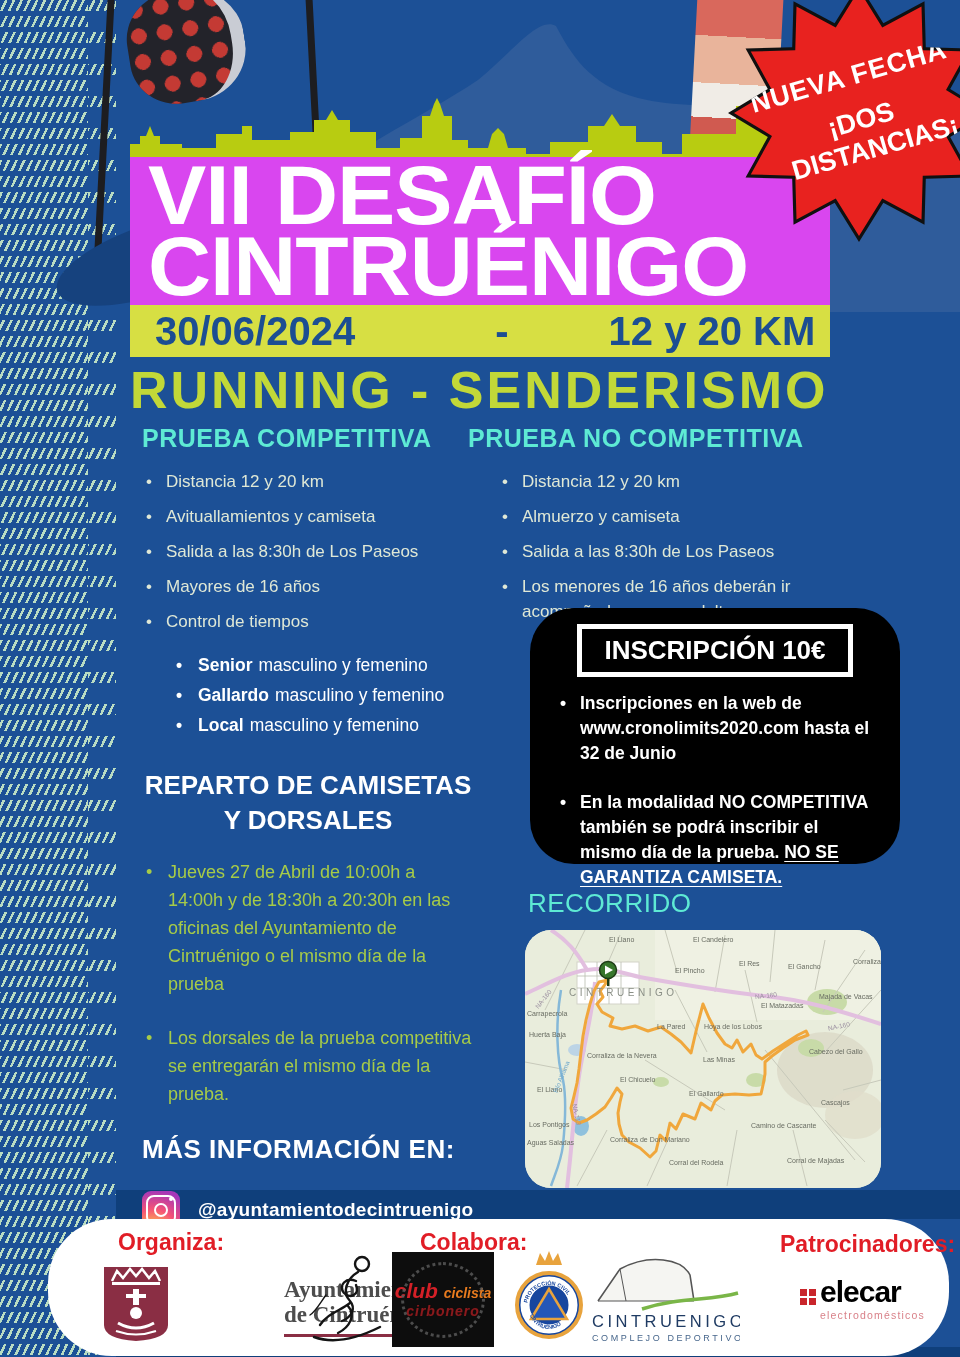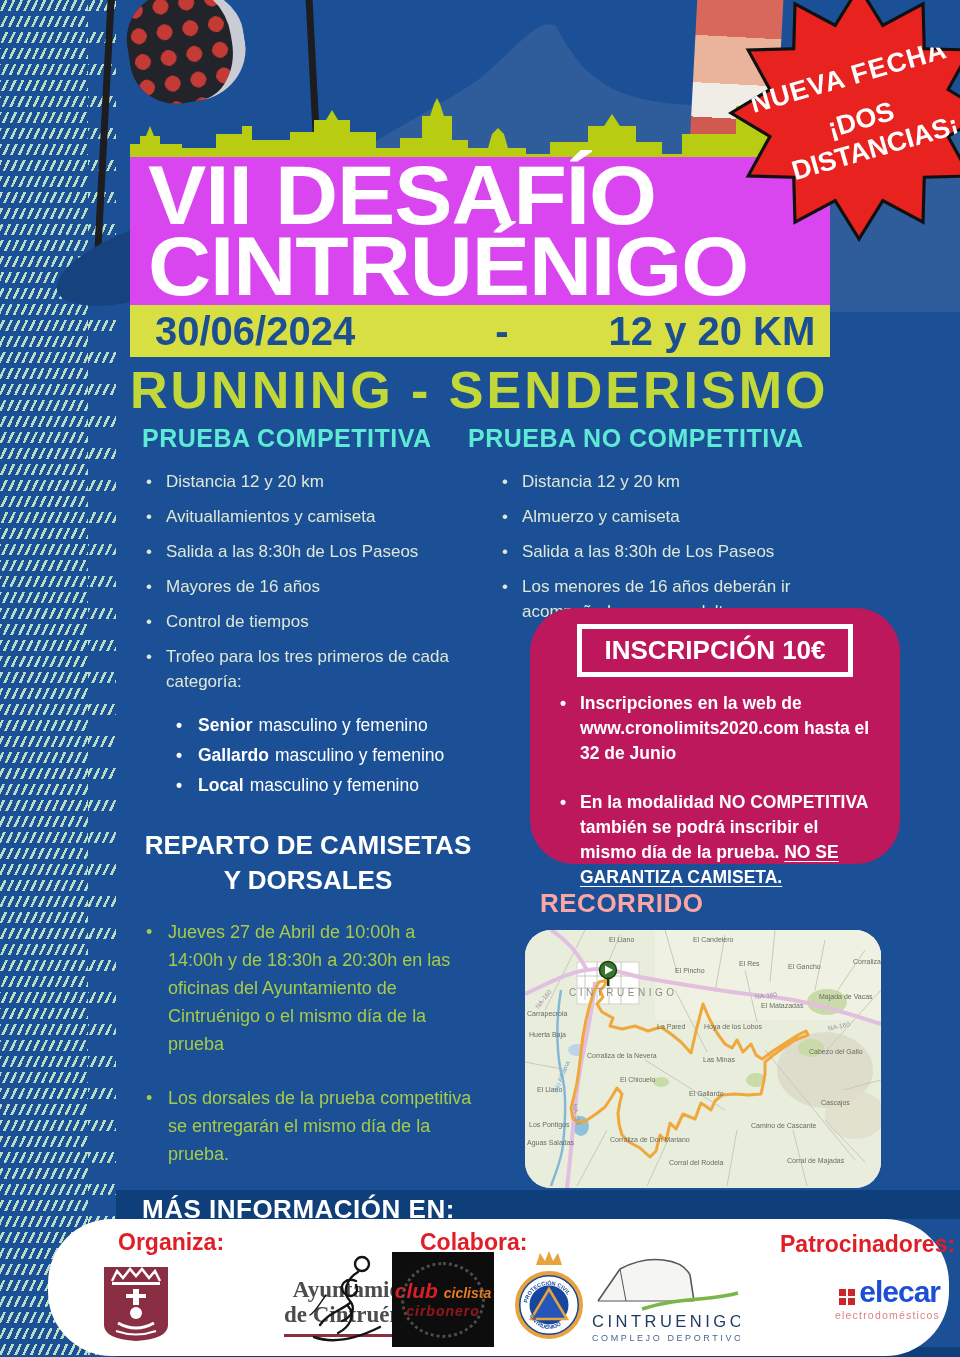--- a/index.html
+++ b/index.html
@@ -71,51 +71,51 @@
   .social-row{display:flex;align-items:center;margin-bottom:14px;}
   .social-label{color:#fff;font-weight:bold;font-size:19px;margin-left:18px;letter-spacing:.3px;}
   .ig{width:38px;height:38px;border-radius:9px;position:relative;
       background:radial-gradient(circle at 30% 110%,#fdcf46 8%,#f55376 48%,#a637b8 85%);}
   .ig .frame{position:absolute;inset:4px;border:2.5px solid #fff;border-radius:8px;}
   .ig .lens{position:absolute;left:12px;top:12px;width:14px;height:14px;border:2.5px solid #fff;border-radius:50%;box-sizing:border-box;}
   .ig .dot{position:absolute;right:7px;top:6px;width:4px;height:4px;background:#fff;border-radius:50%;}
   .fb{width:38px;height:44px;color:#fff;font-weight:bold;font-size:56px;line-height:44px;text-align:center;
       font-family:"Liberation Serif",serif;}
   
-  .insc{position:absolute;left:530px;top:608px;width:370px;height:256px;background:#be185d;border-radius:44px;z-index:3;}
+  .insc{position:absolute;left:530px;top:608px;width:370px;height:256px;background:#000000;border-radius:44px;z-index:3;}
   .insc-h{width:266px;margin:16px auto 0 auto;border:5px solid #fff;text-align:center;color:#fff;
           font-size:26px;font-weight:bold;padding:6px 0;}
   ul.insc-list{list-style:none;margin:14px 0 0 0;padding:0 24px 0 30px;color:#fff;font-weight:bold;
           font-size:17.5px;line-height:25px;}
   ul.insc-list li{margin-bottom:24px;padding-left:20px;position:relative;}
   ul.insc-list li::before{content:"•";position:absolute;left:0;}
   .u{text-decoration:underline;text-underline-offset:3px;}
-  .recorrido-h{position:absolute;left:540px;top:888px;z-index:3;color:#fca5a5;font-size:26px;font-weight:bold;letter-spacing:.5px;}
+  .recorrido-h{position:absolute;left:528px;top:888px;z-index:3;color:#5eead4;font-size:26px;font-weight:normal;letter-spacing:.5px;}
   
   .map{position:absolute;left:525px;top:930px;width:356px;height:258px;border-radius:26px;overflow:hidden;z-index:3;
        background:#e9eddc;}
   .map svg{display:block;}
   
   .band{position:absolute;left:0;top:1190px;width:100%;height:29px;background:#0f3f7b;z-index:0;}
   .band2{position:absolute;left:0;top:1347px;width:100%;height:10px;background:#0f3f7b;z-index:0;}
-  .footbar{position:absolute;left:48px;top:1219px;width:901px;height:137px;background:#fff;border-radius:64px;z-index:4;text-align:right;}
+  .footbar{position:absolute;left:48px;top:1219px;width:901px;height:137px;background:#fff;border-radius:64px;z-index:4;}
   .flabel{position:absolute;color:#e11d26;font-weight:bold;font-size:23px;}
   .ayto{position:absolute;left:38px;top:44px;}
   .ayto-text{position:absolute;left:236px;top:58px;font-family:"Liberation Serif",serif;font-weight:bold;
      color:#4d4d4d;font-size:23px;line-height:25px;border-bottom:3px solid #8a2e44;padding-bottom:7px;padding-right:20px;}
   .club{position:absolute;left:344px;top:33px;width:102px;height:95px;background:#0d0d0d;display:flex;
      flex-direction:column;align-items:center;justify-content:center;overflow:hidden;}
   .club .ring{position:absolute;width:78px;height:70px;border:3px dotted #5c5c5c;border-radius:50%;opacity:.8;}
   .club .w1{color:#d42027;font-style:italic;font-weight:bold;font-size:21px;line-height:20px;}
   .club .w1 em{color:#e87b1e;font-size:14px;}
   .club .w2{color:#8a1a1d;font-weight:bold;font-size:14px;letter-spacing:1px;font-style:italic;text-shadow:0 0 1px #3c0c0c;}
   .elecar{position:absolute;left:752px;top:56px;width:140px;}
   .elecar .sq{display:inline-grid;grid-template-columns:7px 7px;gap:2px;margin-right:4px;vertical-align:6px;}
   .elecar .sq i{width:7px;height:7px;background:#c9252b;display:block;}
-  .elecar .nm{color:#1d4ed8;font-weight:bold;font-size:30px;letter-spacing:-1px;}
+  .elecar .nm{color:#000000;font-weight:bold;font-size:30px;letter-spacing:-1px;}
   .elecar .sub{color:#d98189;font-size:10.5px;letter-spacing:1.2px;margin-top:0px;margin-left:20px;}
 </style>
 </head>
 <body>
 
 <div class="poster">
 
   <div class="hero">
     <svg class="mountain" viewBox="0 0 842 312" preserveAspectRatio="none">
       <path d="M55,312 L150,215 C230,150 300,120 360,80 C395,52 420,16 438,26 C452,52 470,85 520,98 C560,108 600,104 660,110 L842,120 L842,312 Z" fill="#2f5c9b"></path>
@@ -159,21 +159,20 @@
   <div class="subtitle">RUNNING - SENDERISMO</div>
 
   <div class="col col-left">
     <h3 class="sec">PRUEBA COMPETITIVA</h3>
     <ul class="plain">
       <li>Distancia 12 y 20 km</li>
       <li>Avituallamientos y camiseta</li>
       <li>Salida a las 8:30h de Los Paseos</li>
       <li>Mayores de 16 años</li>
       <li>Control de tiempos</li>
-      <li>Trofeo para los tres primeros de cada categoría:</li>
     </ul>
     <ul class="cats">
       <li><b>Senior</b><span>masculino y femenino</span></li>
       <li><b>Gallardo</b><span>masculino y femenino</span></li>
       <li><b>Local</b><span>masculino y femenino</span></li>
     </ul>
     <div class="reparto-h">REPARTO DE CAMISETAS Y DORSALES</div>
     <ul class="green">
       <li>Jueves 27 de Abril de 10:00h a 14:00h y de 18:30h a 20:30h en las oficinas del Ayuntamiento de Cintruénigo o el mismo día de la prueba</li>
       <li>Los dorsales de la prueba competitiva se entregarán el mismo día de la prueba.</li>

